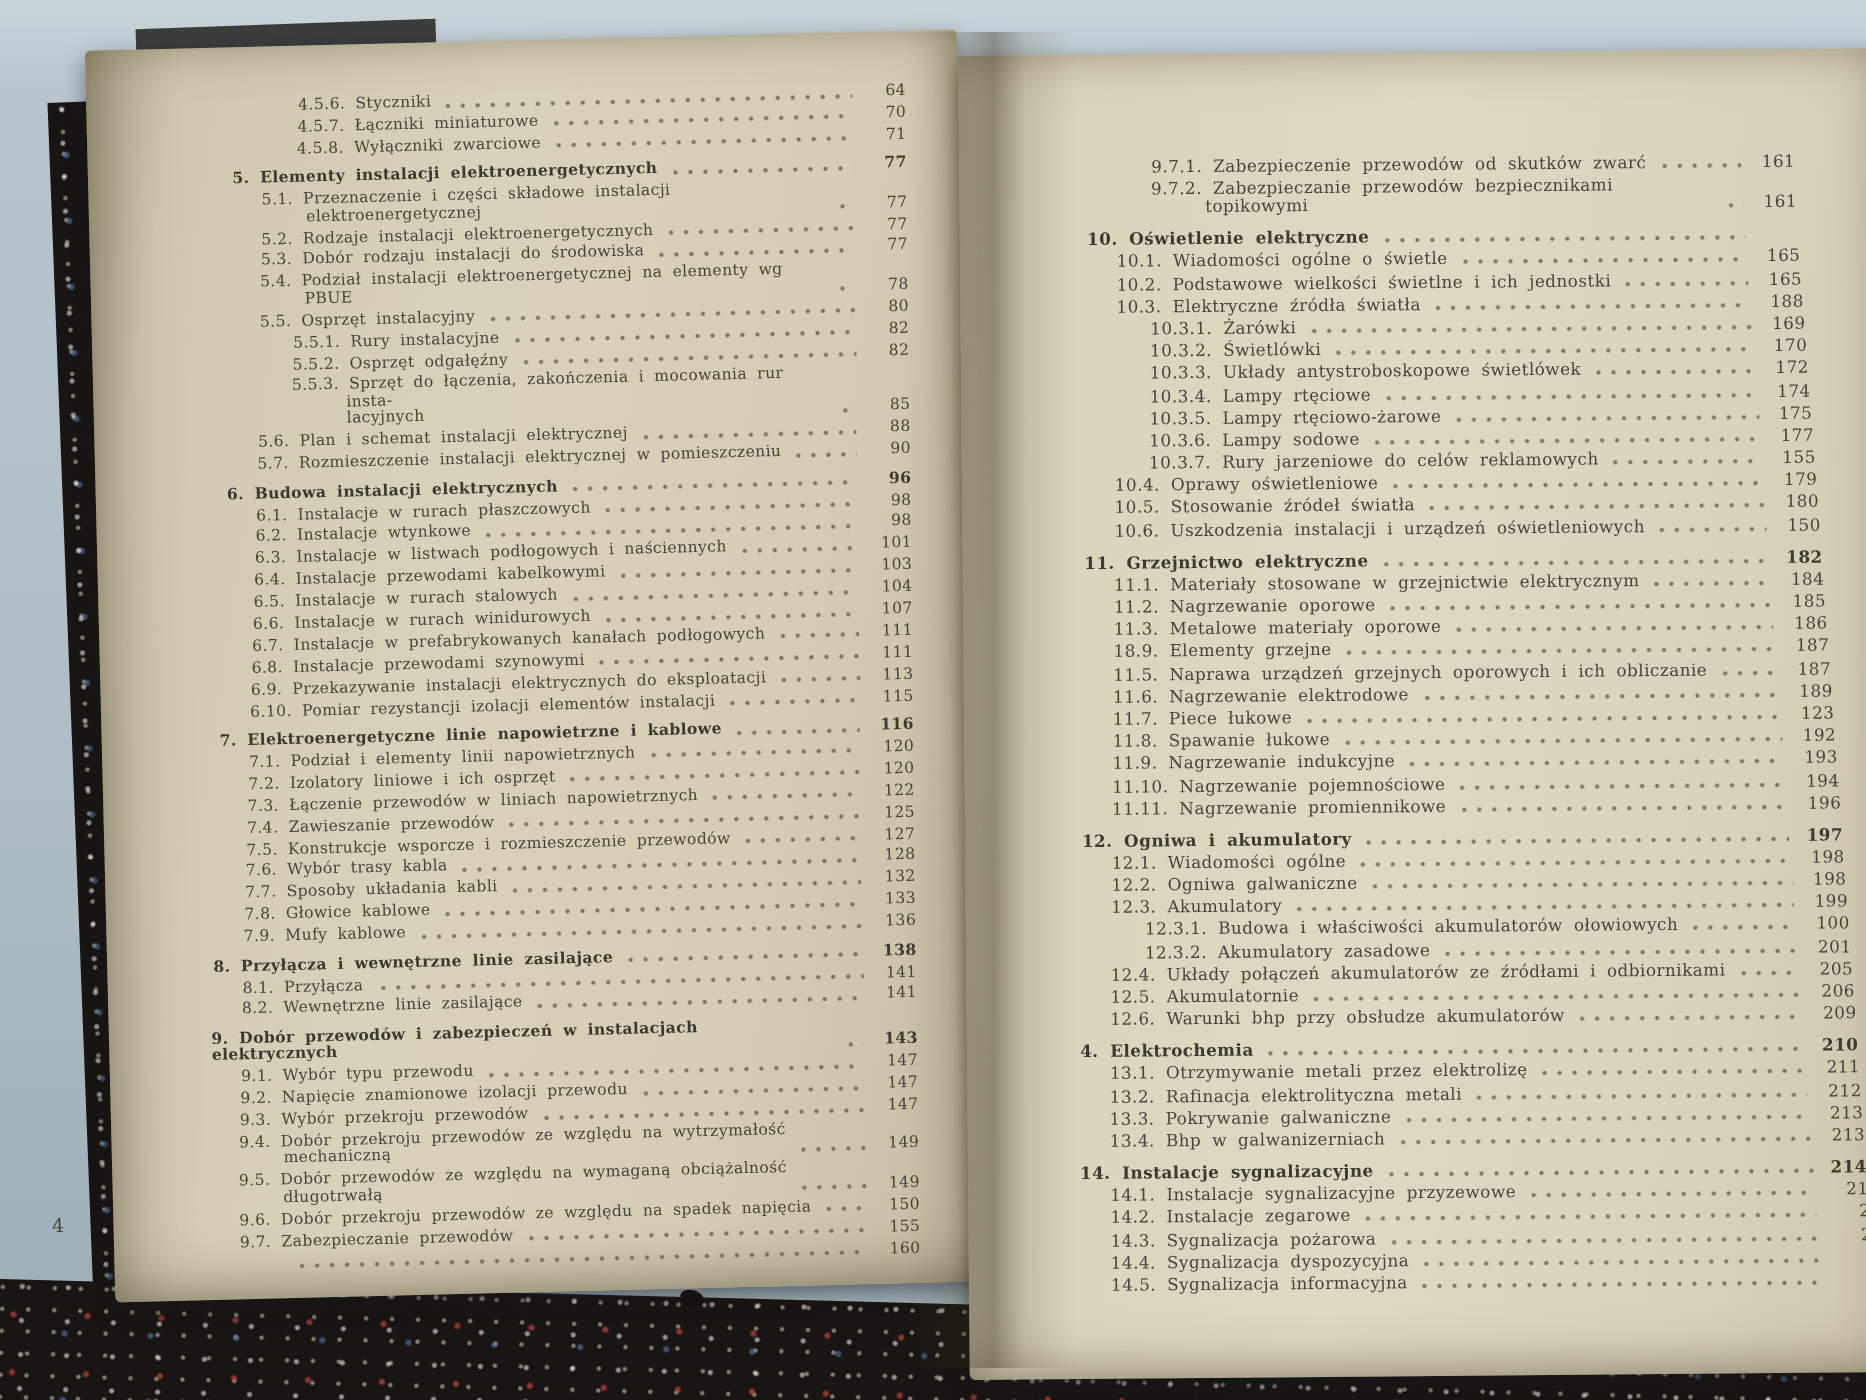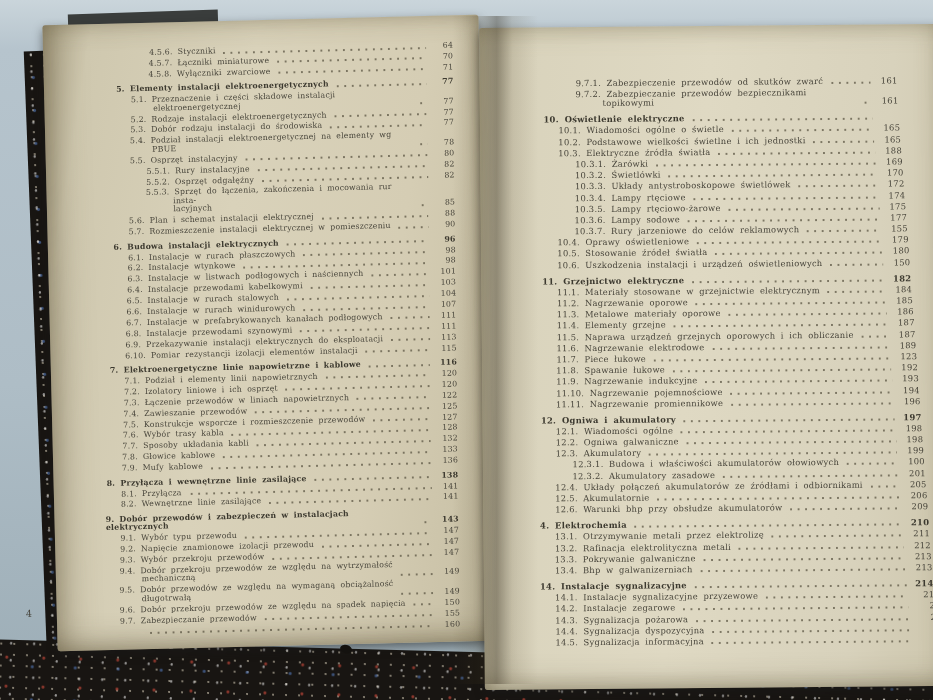--- a/index.html
+++ b/index.html
@@ -420,21 +420,21 @@
         <span class="lbl">11.2. Nagrzewanie oporowe</span>
         <span class="dots"></span>
         <span class="pg">185</span>
       </div>
       <div class="row lvl1" style="margin-left: calc(19.2px); margin-right: 21.75px;">
         <span class="lbl">11.3. Metalowe materiały oporowe</span>
         <span class="dots"></span>
         <span class="pg">186</span>
       </div>
       <div class="row lvl1" style="margin-left: calc(19px); margin-right: 21px;">
-        <span class="lbl">11.4. Elementy grzejne</span>
+        <span class="lbl">18.9. Elementy grzejne</span>
         <span class="dots"></span>
         <span class="pg">187</span>
       </div>
       <div class="row lvl1" style="margin-left: calc(18.8px); margin-right: 20.25px;">
         <span class="lbl">11.5. Naprawa urządzeń grzejnych oporowych i ich obliczanie</span>
         <span class="dots"></span>
         <span class="pg">187</span>
       </div>
       <div class="row lvl1" style="margin-left: calc(18.6px); margin-right: 19.5px;">
         <span class="lbl">11.6. Nagrzewanie elektrodowe</span>

